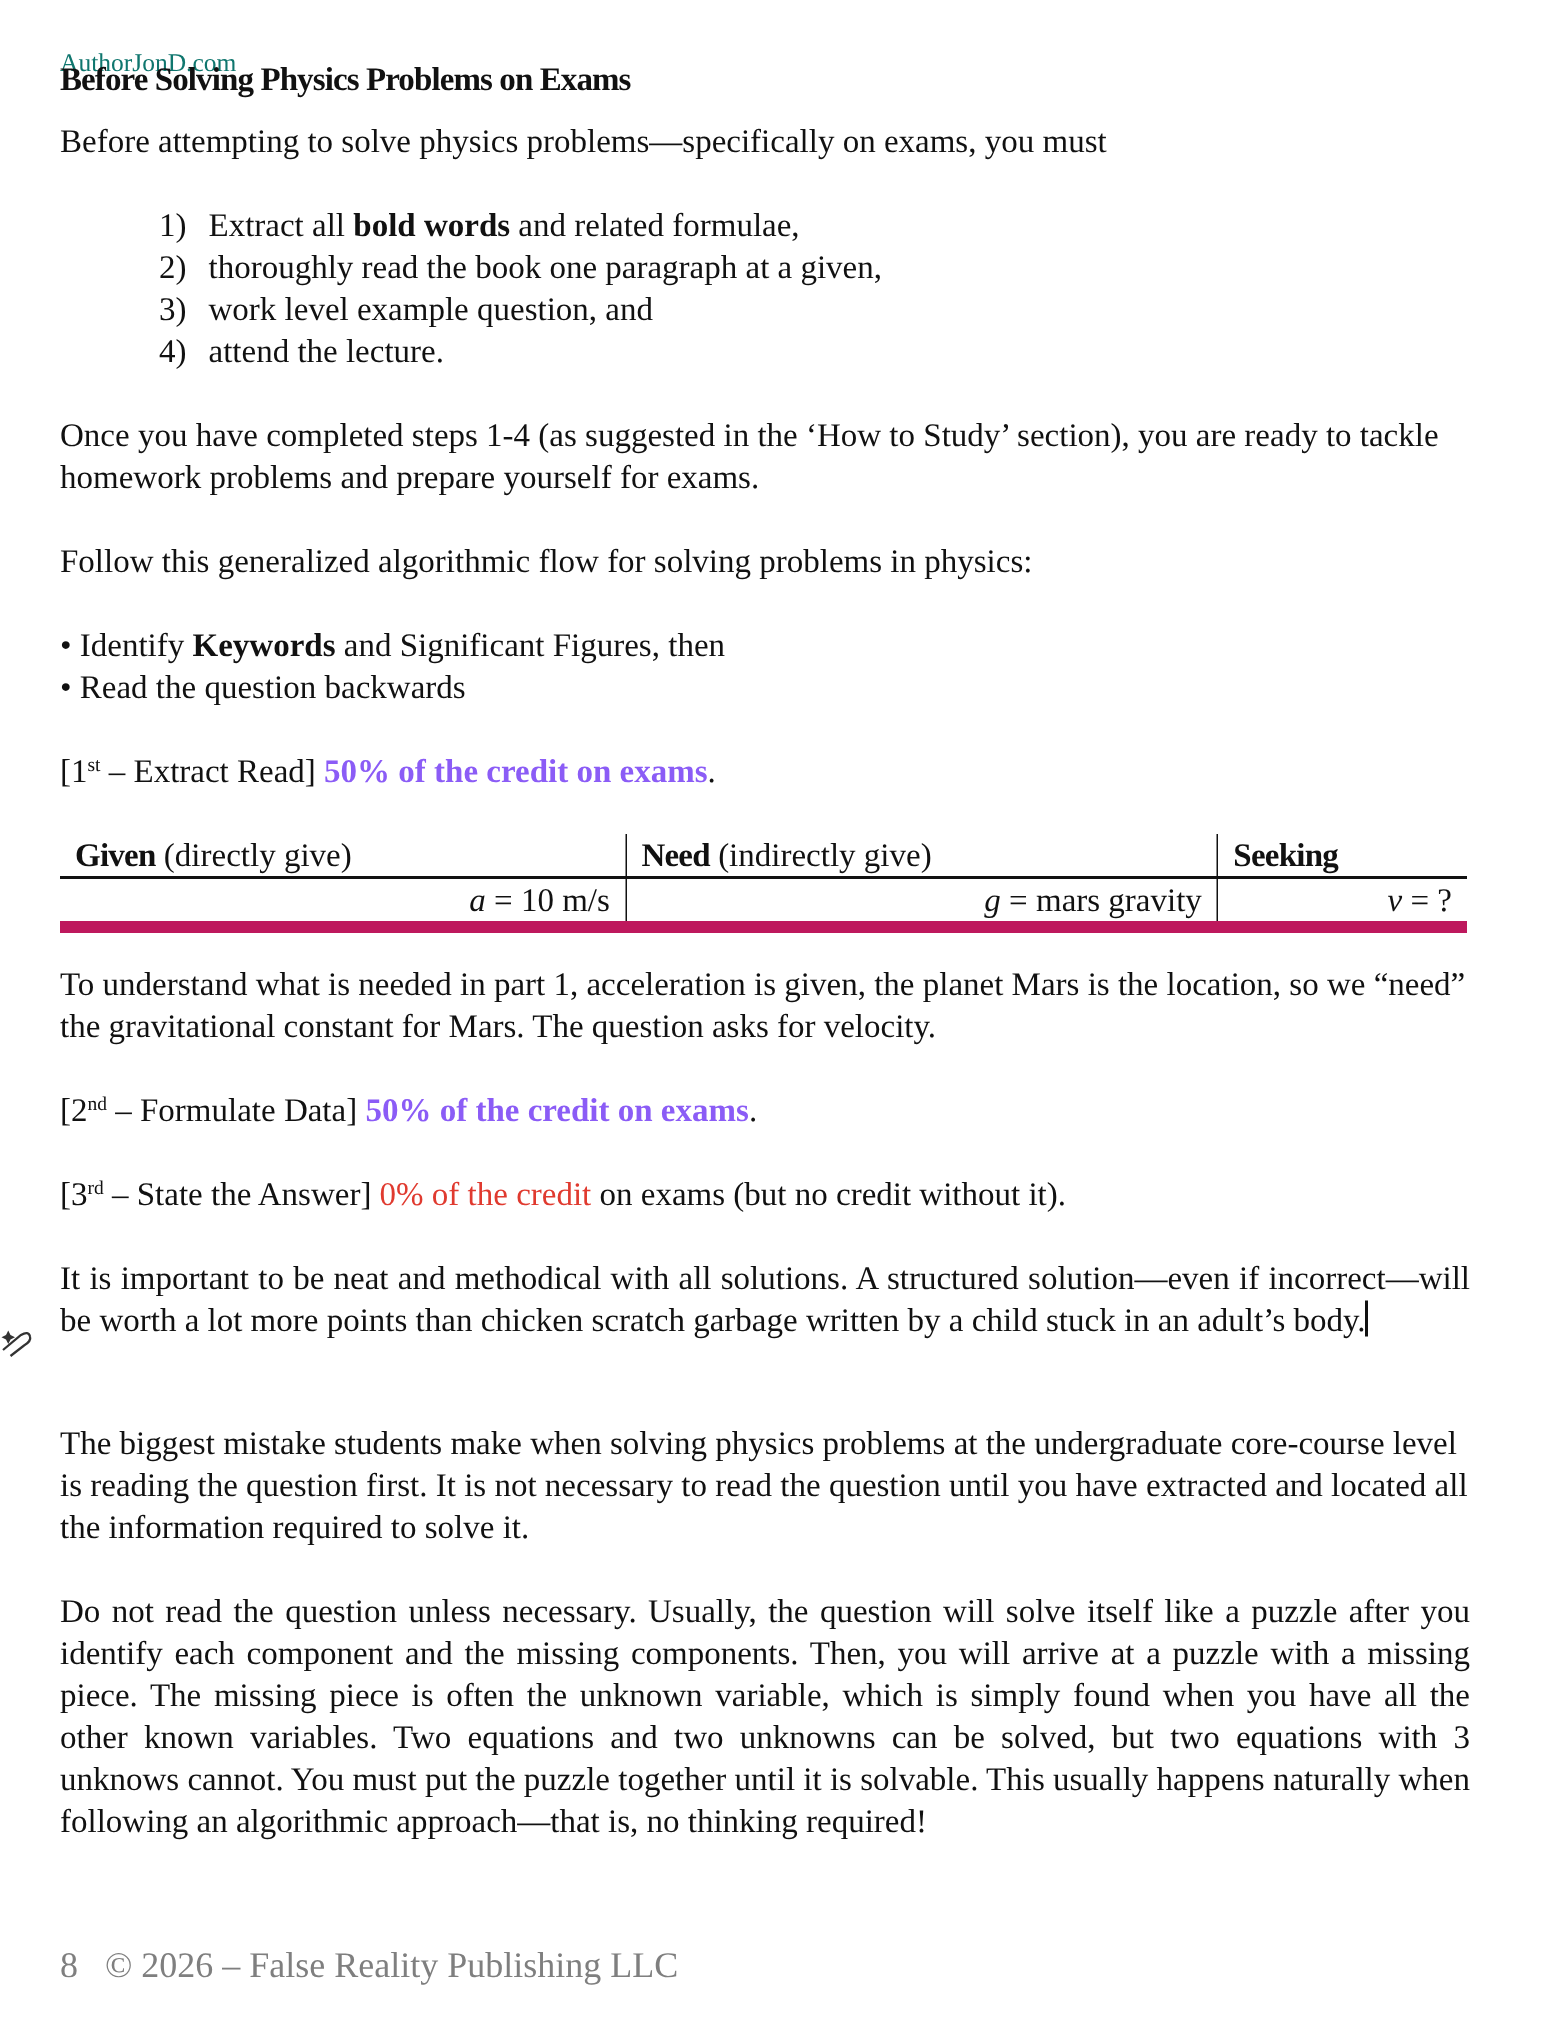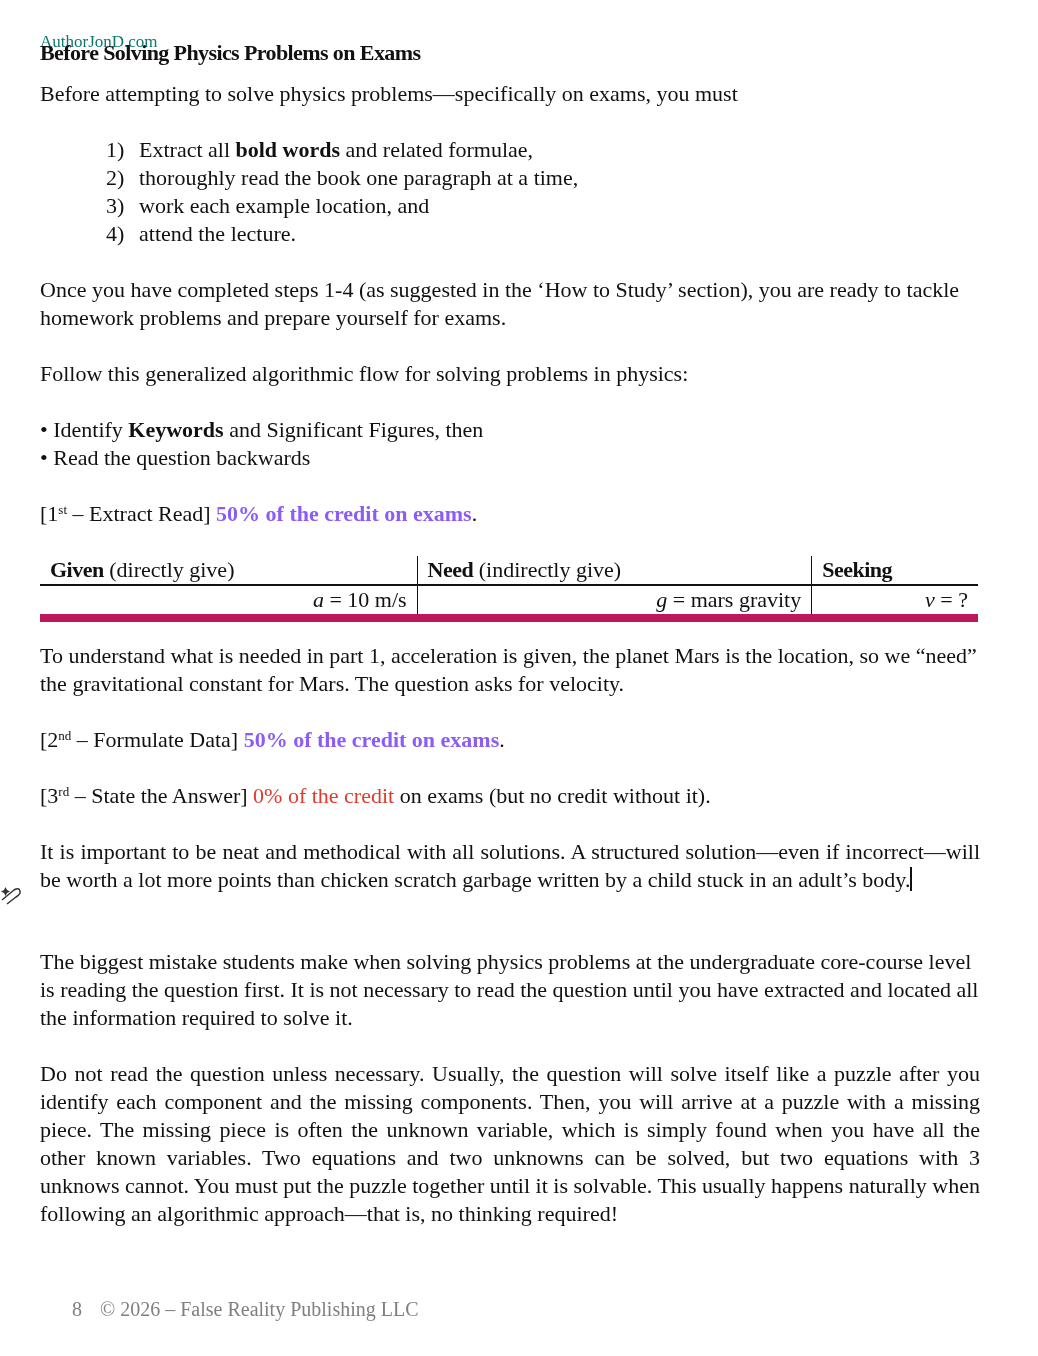--- a/index.html
+++ b/index.html
@@ -42,44 +42,44 @@
     table.data th, table.data td { padding: 0 10px; height: 28px; font-weight: normal; }
     table.data th { text-align: left; border-bottom: 2px solid #111; }
     table.data td { text-align: right; border-bottom: 8px solid #be185d; }
     table.data th + th, table.data td + td { border-left: 1.5px solid #111; margin-left: 32px; }
     table.data th b { letter-spacing: -0.5px; text-align: center; }
     .math { font-style: italic; }
     .cursor { display: inline-block; width: 1.5px; height: 24px; background: #111; vertical-align: -4px; }
     .ai-icon { position: absolute; left: 0; top: 880px; width: 22px; height: 28px; }
     .footer {
       position: absolute; left: 40px; top: 1298px;
-      font-family: "Liberation Serif", serif; font-size: 20px; color: #7f7f7f; margin-left: 32px;
+      font-family: "Liberation Serif", serif; font-size: 24px; color: #7f7f7f;
     }
     .footer .pg { margin-right: 18px; }
   </style>
 </head>
 <body>
 
 <div class="site">AuthorJonD.com</div>
 <div class="title">Before Solving Physics Problems on Exams</div>
 
 <div class="p" style="top:80px">Before attempting to solve physics problems—specifically on exams, you must</div>
 
 <ul class="list">
   <li>
       <span class="num">1)</span>
       <span><span>Extract all </span><b>bold words</b><span> and related formulae,</span></span>
     </li>
   <li>
       <span class="num">2)</span>
-      <span>thoroughly read the book one paragraph at a time,</span>
+      <span>thoroughly read the book one paragraph at a given,</span>
     </li>
   <li>
       <span class="num">3)</span>
-      <span>work each example location, and</span>
+      <span>work level example question, and</span>
     </li>
   <li>
       <span class="num">4)</span>
       <span>attend the lecture.</span>
     </li>
 </ul>
 
 <div class="p" style="top:276px">Once you have completed steps 1-4 (as suggested in the ‘How to Study’ section), you are ready to tackle homework problems and prepare yourself for exams.</div>
 <div class="p" style="top:360px">Follow this generalized algorithmic flow for solving problems in physics:</div>
 

